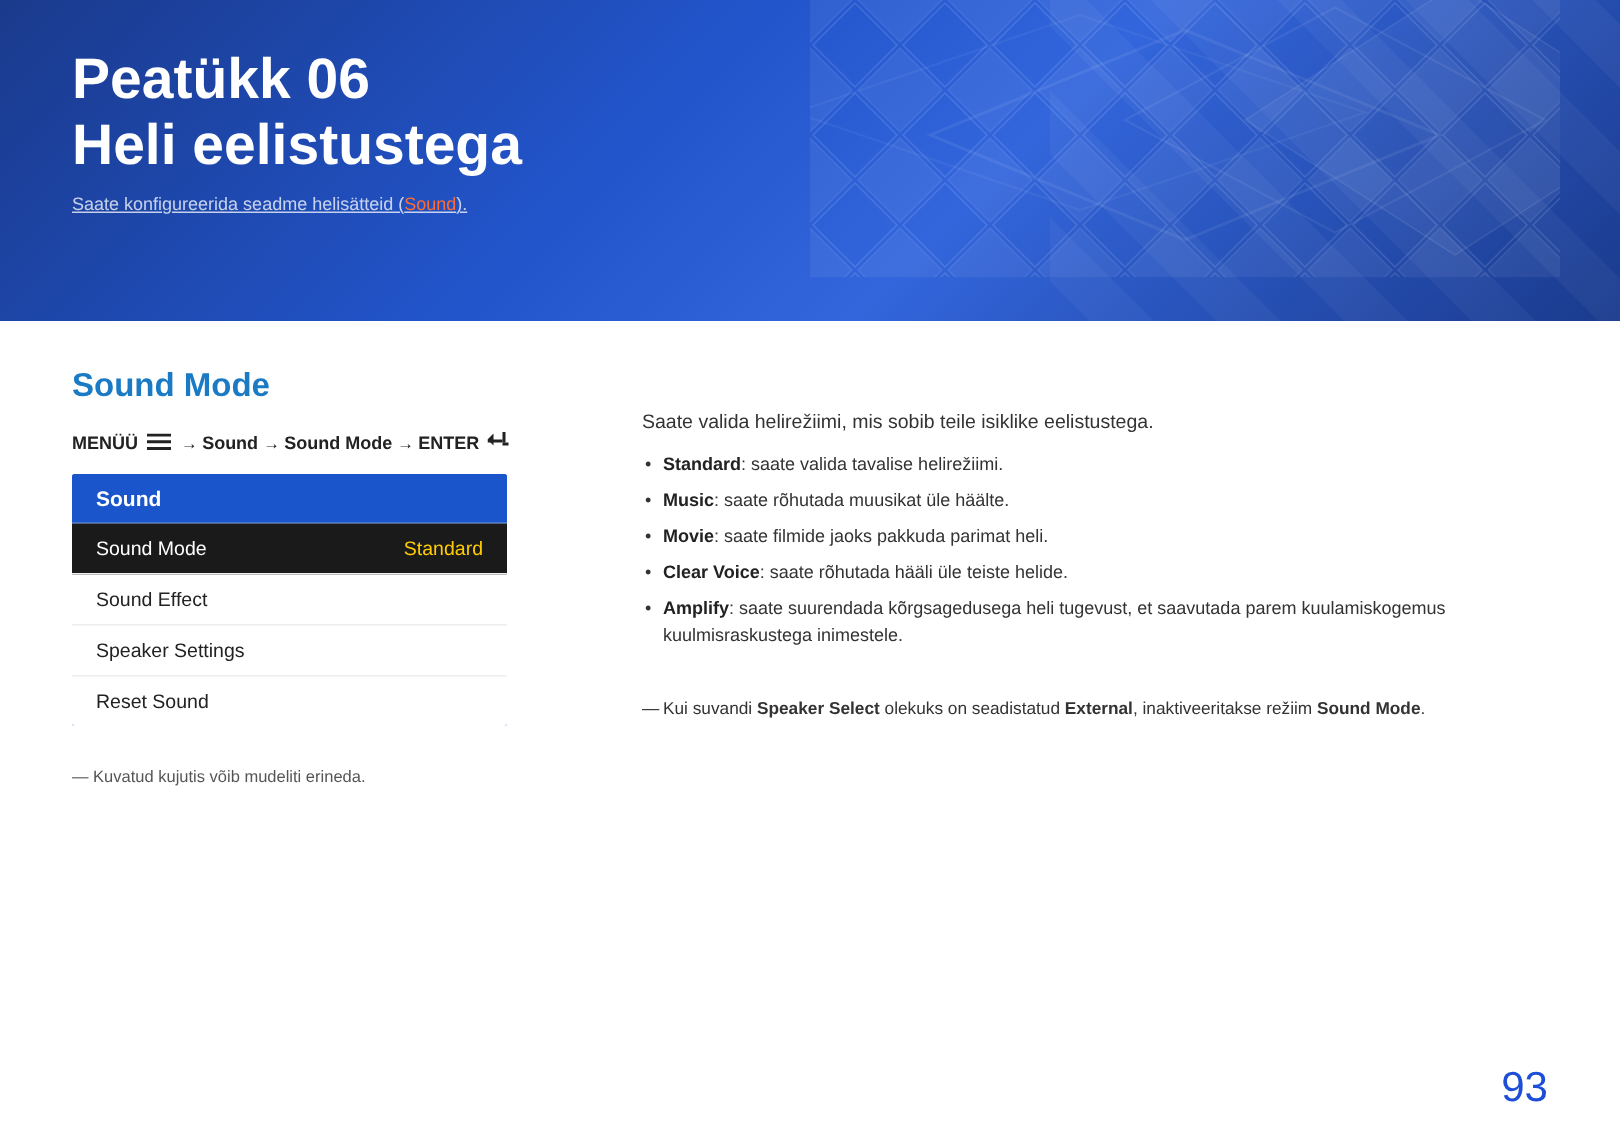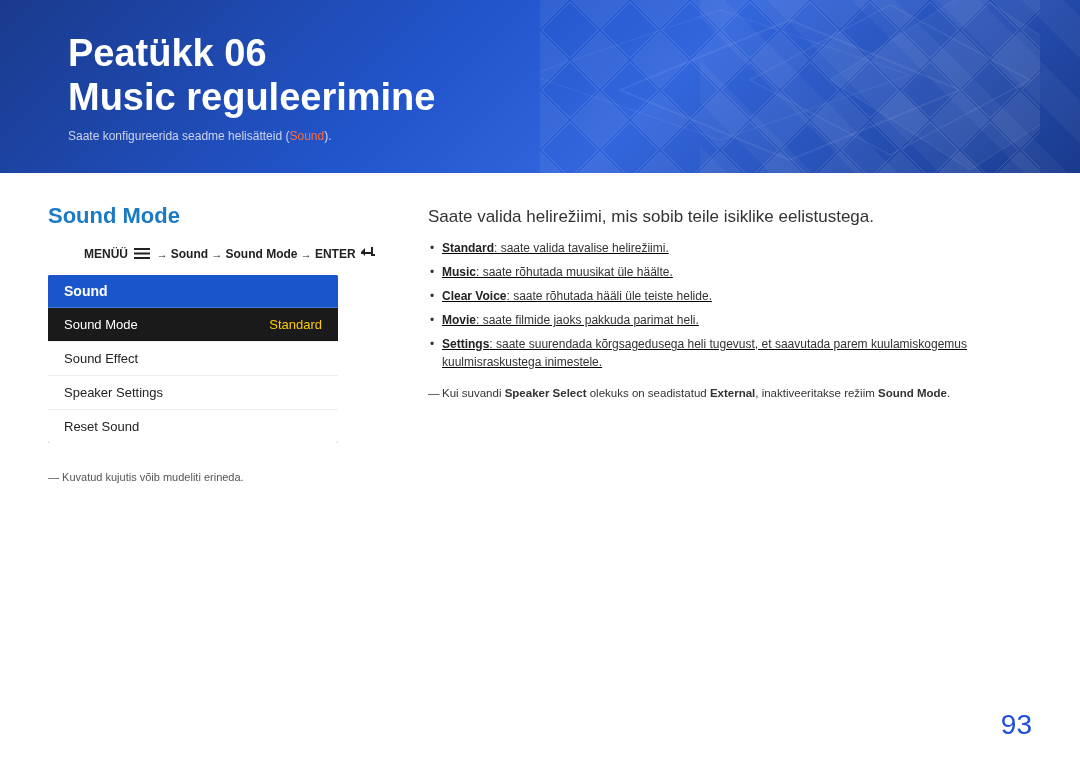--- a/index.html
+++ b/index.html
@@ -8,25 +8,25 @@
       height: 763px;
       font-family: 'Arial', sans-serif;
       background: #fff;
       overflow: hidden;
       position: relative;
     }
 
     
     .header-banner {
       width: 100%;
-      height: 173px;
+      height: 214px;
       background: linear-gradient(135deg, #1a3a8c 0%, #2255cc 40%, #3366dd 60%, #1a3a8c 100%);
       position: relative;
       overflow: hidden;
-      padding: 32px 68px;
+      padding: 32px 48px;
     }
 
     .header-banner::before {
       content: '';
       position: absolute;
       right: -20px;
       top: -20px;
       width: 400px;
       height: 250px;
       background: repeating-linear-gradient(
@@ -61,20 +61,21 @@
       position: relative;
       z-index: 2;
     }
 
     .header-subtitle {
       color: rgba(255,255,255,0.75);
       font-size: 12px;
       margin-top: 10px;
       position: relative;
       z-index: 2;
+      text-decoration: underline;
     }
 
     .header-subtitle a {
       color: #ff6b35;
       text-decoration: none;
     }
 
     
     .main-content {
       padding: 30px 48px 20px 48px;
@@ -93,21 +94,20 @@
       font-size: 22px;
       font-weight: 700;
       margin-bottom: 18px;
     }
 
     .menu-path {
       font-size: 12px;
       color: #222;
       font-weight: 600;
       margin-bottom: 12px;
-      margin-left: 36px;
     }
 
     
     .tv-menu {
       background: #1a55cc;
       border-radius: 2px;
       overflow: hidden;
       width: 290px;
     }
 
@@ -158,30 +158,30 @@
       content: '— ';
     }
 
     
     .right-column {
       flex: 1;
       padding-top: 4px;
     }
 
     .right-intro {
-      font-size: 17px;
+      font-size: 13px;
       color: #333;
       margin-bottom: 12px;
+      margin-top: 25px;
     }
 
     .bullet-list {
       list-style: none;
       padding: 0;
-      margin: 0 0 13px 0;
-      text-decoration: underline;
+      margin: 0 0 32px 0;
     }
 
     .bullet-list li {
       font-size: 12px;
       color: #333;
       margin-bottom: 6px;
       padding-left: 14px;
       position: relative;
       line-height: 1.5;
     }
@@ -252,21 +252,21 @@
 
       <polygon points="250,20 420,90 250,160 80,90" fill="none" stroke="rgba(255,255,255,0.07)" stroke-width="2"></polygon>
       <polygon points="350,5 490,80 350,155 210,80" fill="none" stroke="rgba(255,255,255,0.07)" stroke-width="1.5"></polygon>
       <polygon points="180,10 370,75 180,140 -10,75" fill="none" stroke="rgba(255,255,255,0.05)" stroke-width="1.5"></polygon>
       <polygon points="430,-10 570,80 430,170 290,80" fill="rgba(255,255,255,0.04)" stroke="rgba(255,255,255,0.09)" stroke-width="1"></polygon>
     </svg>
   </div>
 
   <div class="header-title">
     <span>Peatükk  06</span><br>
-    <span>Music reguleerimine</span>
+    <span>Heli eelistustega</span>
   </div>
   <div class="header-subtitle">
     <span>Saate konfigureerida seadme helisätteid (</span><a>Sound</a><span>).</span>
   </div>
 </div>
 
 <div class="main-content">
 
   <div class="left-column">
     <h2 class="section-title">Sound Mode</h2>
@@ -327,27 +327,27 @@
     <p class="right-intro">Saate valida helirežiimi, mis sobib teile isiklike eelistustega.</p>
 
     <ul class="bullet-list">
       <li>
         <strong>Standard</strong><span>: saate valida tavalise helirežiimi.</span>
       </li>
       <li>
         <strong>Music</strong><span>: saate rõhutada muusikat üle häälte.</span>
       </li>
       <li>
+        <strong>Movie</strong><span>: saate filmide jaoks pakkuda parimat heli.</span>
+      </li>
+      <li>
         <strong>Clear Voice</strong><span>: saate rõhutada hääli üle teiste helide.</span>
       </li>
       <li>
-        <strong>Movie</strong><span>: saate filmide jaoks pakkuda parimat heli.</span>
-      </li>
-      <li>
-        <strong>Settings</strong><span>: saate suurendada kõrgsagedusega heli tugevust, et saavutada parem kuulamiskogemus kuulmisraskustega inimestele.</span>
+        <strong>Amplify</strong><span>: saate suurendada kõrgsagedusega heli tugevust, et saavutada parem kuulamiskogemus kuulmisraskustega inimestele.</span>
       </li>
     </ul>
 
     <div class="note-block">
       <span>Kui suvandi </span><strong>Speaker Select</strong><span> olekuks on seadistatud </span><strong>External</strong><span>, inaktiveeritakse režiim </span><strong>Sound Mode</strong><span>.</span>
     </div>
   </div>
 
 </div>
 

